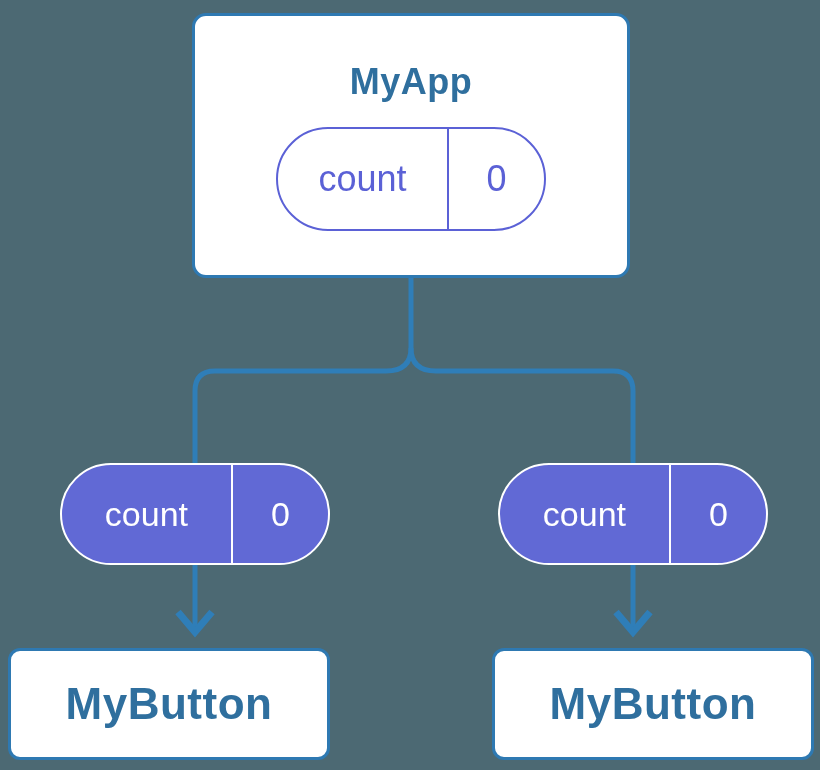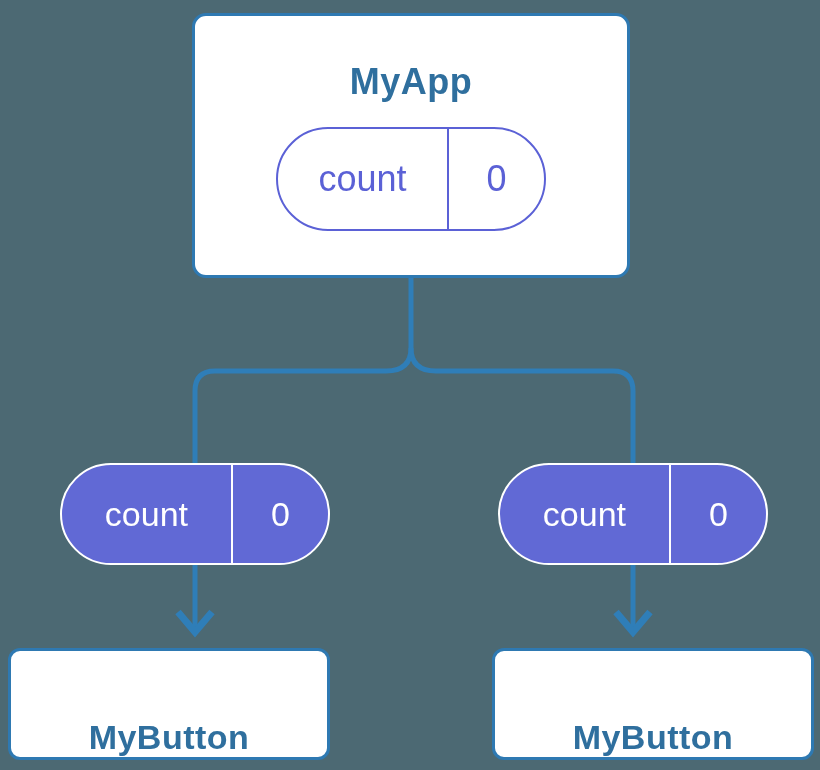--- a/index.html
+++ b/index.html
@@ -39,22 +39,22 @@
   .pill-filled{
     position:absolute; width:270px; height:102px; border:2.5px solid var(--white);
     background:var(--purple-fill); color:var(--white); font-size:34px;
   }
   .pill-filled .pill-value{border-left:2.5px solid var(--white);}
   .pill-left{left:60px; top:463px;}
   .pill-right{left:498px; top:463px;}
 
   .node-leaf{
     width:322px; height:112px; border-radius:12px; top:648px;
-    display:flex; align-items:flex-end; justify-content:center;
-    font-size:34px; font-weight:700; color:var(--blue-text); letter-spacing:0.5px;
+    display:flex; align-items:center; justify-content:center;
+    font-size:44px; font-weight:700; color:var(--blue-text); letter-spacing:0.5px;
   }
   .leaf-left{left:8px;}
   .leaf-right{left:492px;}
 </style>
 </head>
 <body>
 
 <div class="canvas">
 
   <svg class="connectors" viewBox="0 0 820 770" aria-hidden="true">

